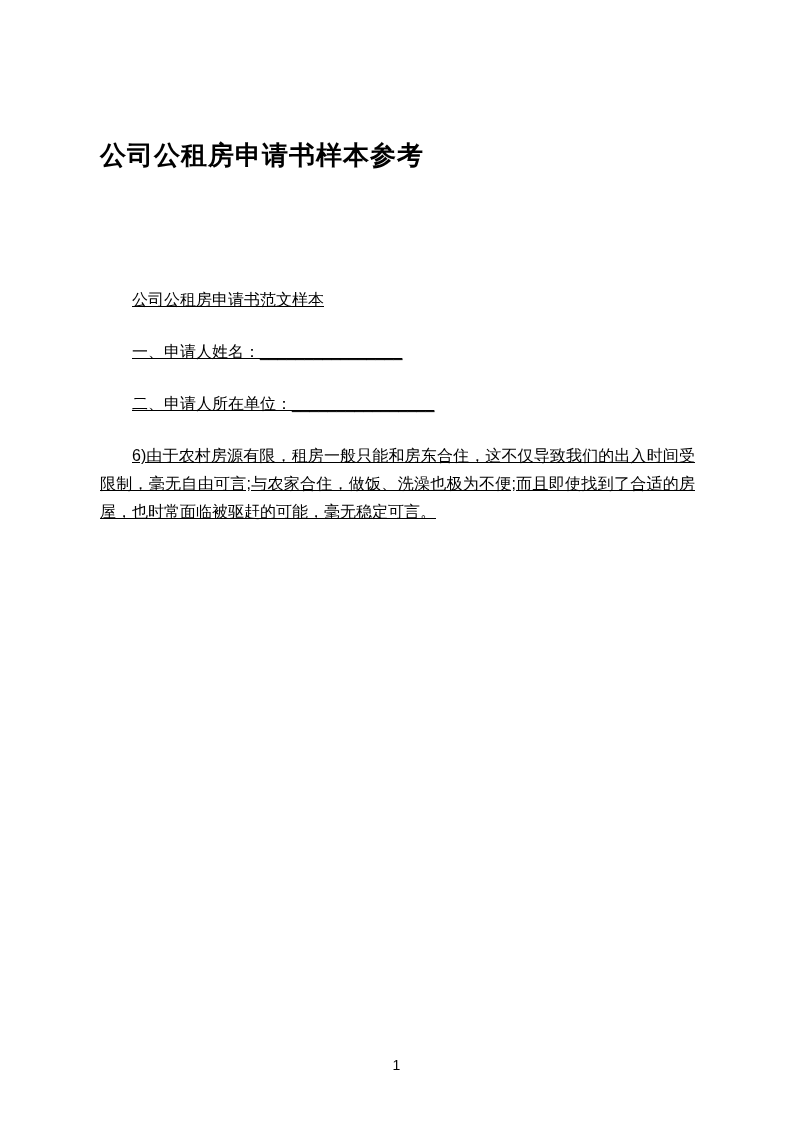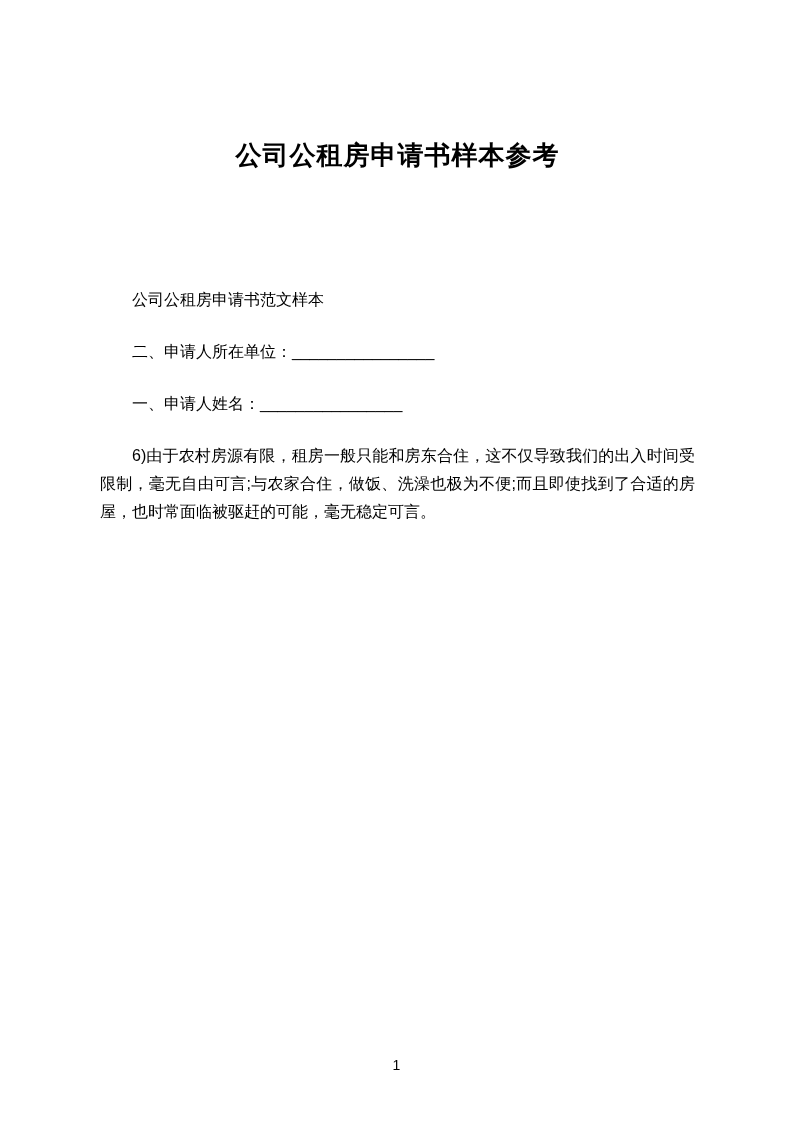--- a/index.html
+++ b/index.html
@@ -14,34 +14,35 @@
     margin: 0 auto;
     background: #ffffff;
     box-sizing: border-box;
     padding: 136px 98px 0 100px;
     font-family: "Liberation Sans", sans-serif;
     color: #000000;
     overflow: hidden;
   }
   .doc-title {
     margin: 0 0 112px 0;
-    text-align: center;
+    text-align: left;
     font-size: 26px;
     line-height: 38px;
     font-weight: 700;
     letter-spacing: 1px;
   }
   .para {
     margin: 0 0 24px 0;
     font-size: 16px;
     line-height: 28px;
     font-weight: 400;
     text-indent: 2em;
     text-align: justify;
     word-break: break-all;
+    text-decoration: underline;
   }
   .page-number {
     position: absolute;
     left: 0;
     right: 0;
     bottom: 48px;
     text-align: center;
     font-size: 14px;
     line-height: 18px;
     color: #000000;
@@ -49,23 +50,23 @@
 </style>
 </head>
 <body>
 
 <div class="page">
 
   <h1 class="doc-title">公司公租房申请书样本参考</h1>
 
   <p class="para">公司公租房申请书范文样本</p>
 
+  <p class="para">一、申请人姓名：________________</p>
+
   <p class="para">二、申请人所在单位：________________</p>
-
-  <p class="para">一、申请人姓名：________________</p>
 
 
 
 
 
 
   <p class="para">6)由于农村房源有限，租房一般只能和房东合住，这不仅导致我们的出入时间受限制，毫无自由可言;与农家合住，做饭、洗澡也极为不便;而且即使找到了合适的房屋，也时常面临被驱赶的可能，毫无稳定可言。</p>
 
   <div class="page-number">1</div>
 

